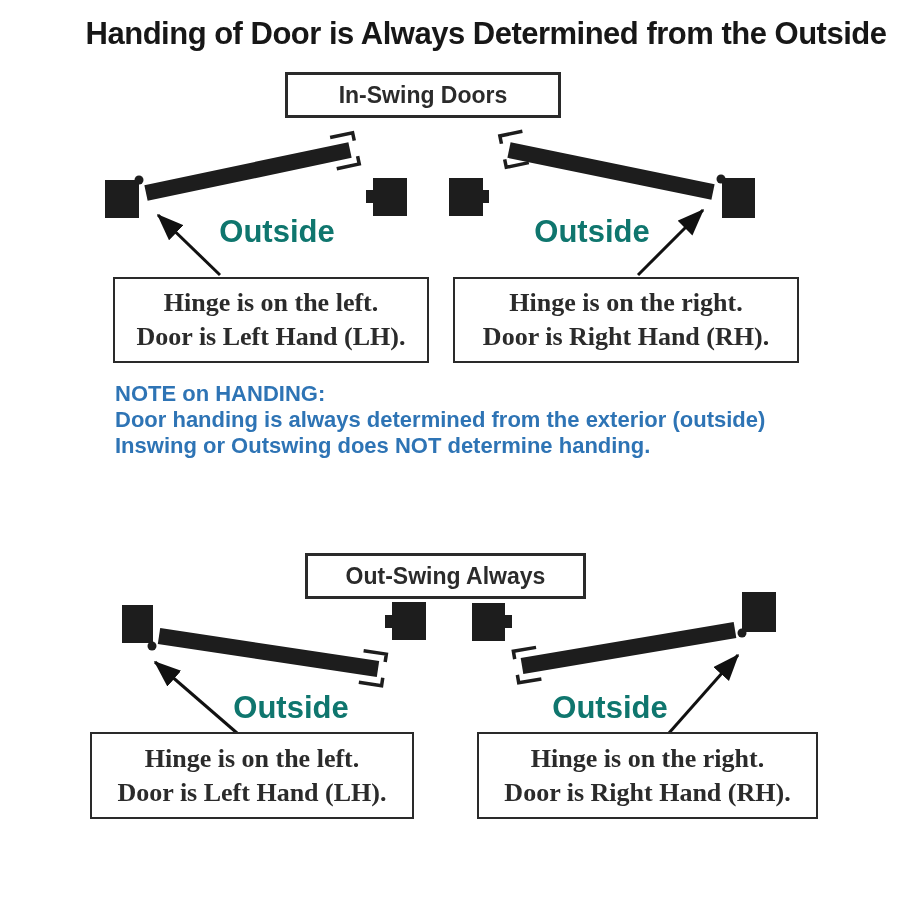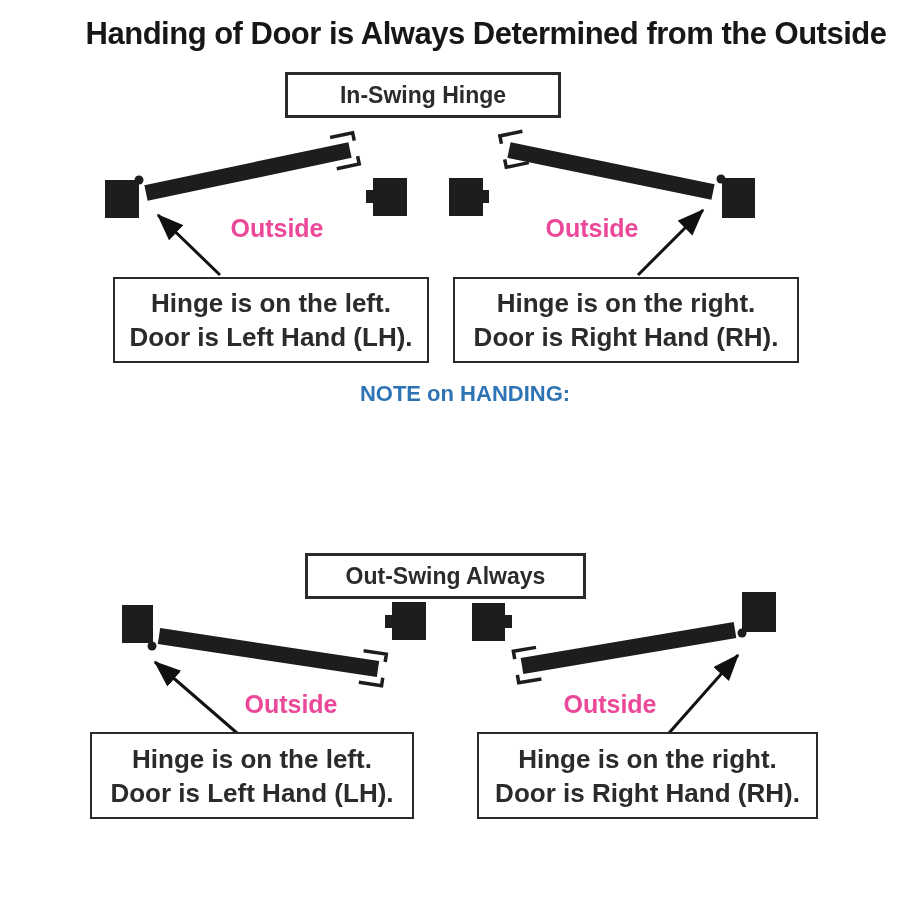--- a/index.html
+++ b/index.html
@@ -10,30 +10,30 @@
   .abs{position:absolute;}
   .page-title{
     left:0;top:16px;width:900px;text-align:center;
     font-size:31px;font-weight:bold;letter-spacing:-0.5px;color:#171717;padding-left:36px;
   }
   .header-box{
     background:#fff;border:3px solid #2a2a2a;display:flex;align-items:center;justify-content:center;
     font-size:23px;font-weight:600;color:#2b2b2b;
   }
   .outside-label{
-    width:150px;text-align:center;font-size:25px;font-weight:600;color:#ec4899;
+    width:150px;text-align:center;font-size:31px;font-weight:600;color:#0f766e;
   }
   .caption-box{
     background:#fff;border:2px solid #2a2a2a;display:flex;flex-direction:column;
     align-items:center;justify-content:center;text-align:center;
-    font-size:26px;font-weight:600;color:#2b2b2b;line-height:34px;
+    font-size:26px;font-weight:600;color:#2b2b2b;line-height:34px;font-family:Liberation Serif, serif;
   }
   .note-block{
     left:115px;top:381px;width:700px;
-    font-size:22px;font-weight:600;line-height:26px;color:#2e74b5;text-align:center;
+    font-size:22px;font-weight:600;line-height:26px;color:#2e74b5;
   }
   .note-line{white-space:nowrap;}
   svg{position:absolute;left:0;top:0;}
   .ink{fill:#1d1d1d;}
   .door{stroke:#1d1d1d;stroke-width:16;}
   .bracket{stroke:#1d1d1d;stroke-width:3.5;fill:none;}
   .pointer{stroke:#111;stroke-width:3;}
 </style>
 </head>
 <body>
@@ -90,37 +90,39 @@
     <g transform="translate(519,666.5) rotate(170.4)">
       <path class="bracket" d="M -20,-16 L 3,-16 L 3,-8 M 3,8 L 3,16 L -20,16"></path>
     </g>
     <rect class="ink" x="742" y="592" width="34" height="40"></rect>
     <circle class="ink" cx="742" cy="633" r="4.5"></circle>
     <line class="pointer" x1="669" y1="733" x2="738" y2="655" marker-end="url(#ah)"></line>
   </g>
 </svg>
 
 <div class="abs header-box" style="left:285px;top:72px;width:270px;height:40px;">
-  <span>In-Swing Hinge</span>
+  <span>In-Swing Doors</span>
 </div>
 
 <div class="abs outside-label" style="left:202px;top:214px;">Outside</div>
 <div class="abs outside-label" style="left:517px;top:214px;">Outside</div>
 
 <div class="abs caption-box" style="left:113px;top:277px;width:312px;height:82px;">
   <div>Hinge is on the left.</div>
   <div>Door is Left Hand (LH).</div>
 </div>
 <div class="abs caption-box" style="left:453px;top:277px;width:342px;height:82px;">
   <div>Hinge is on the right.</div>
   <div>Door is Right Hand (RH).</div>
 </div>
 
 <div class="abs note-block">
   <div class="note-line">NOTE on HANDING:</div>
+  <div class="note-line">Door handing is always determined from the exterior (outside)</div>
+  <div class="note-line">Inswing or Outswing does NOT determine handing.</div>
 </div>
 
 <div class="abs header-box" style="left:305px;top:553px;width:275px;height:40px;">
   <span>Out-Swing Always</span>
 </div>
 
 <div class="abs outside-label" style="left:216px;top:690px;">Outside</div>
 <div class="abs outside-label" style="left:535px;top:690px;">Outside</div>
 
 <div class="abs caption-box" style="left:90px;top:732px;width:320px;height:83px;">

